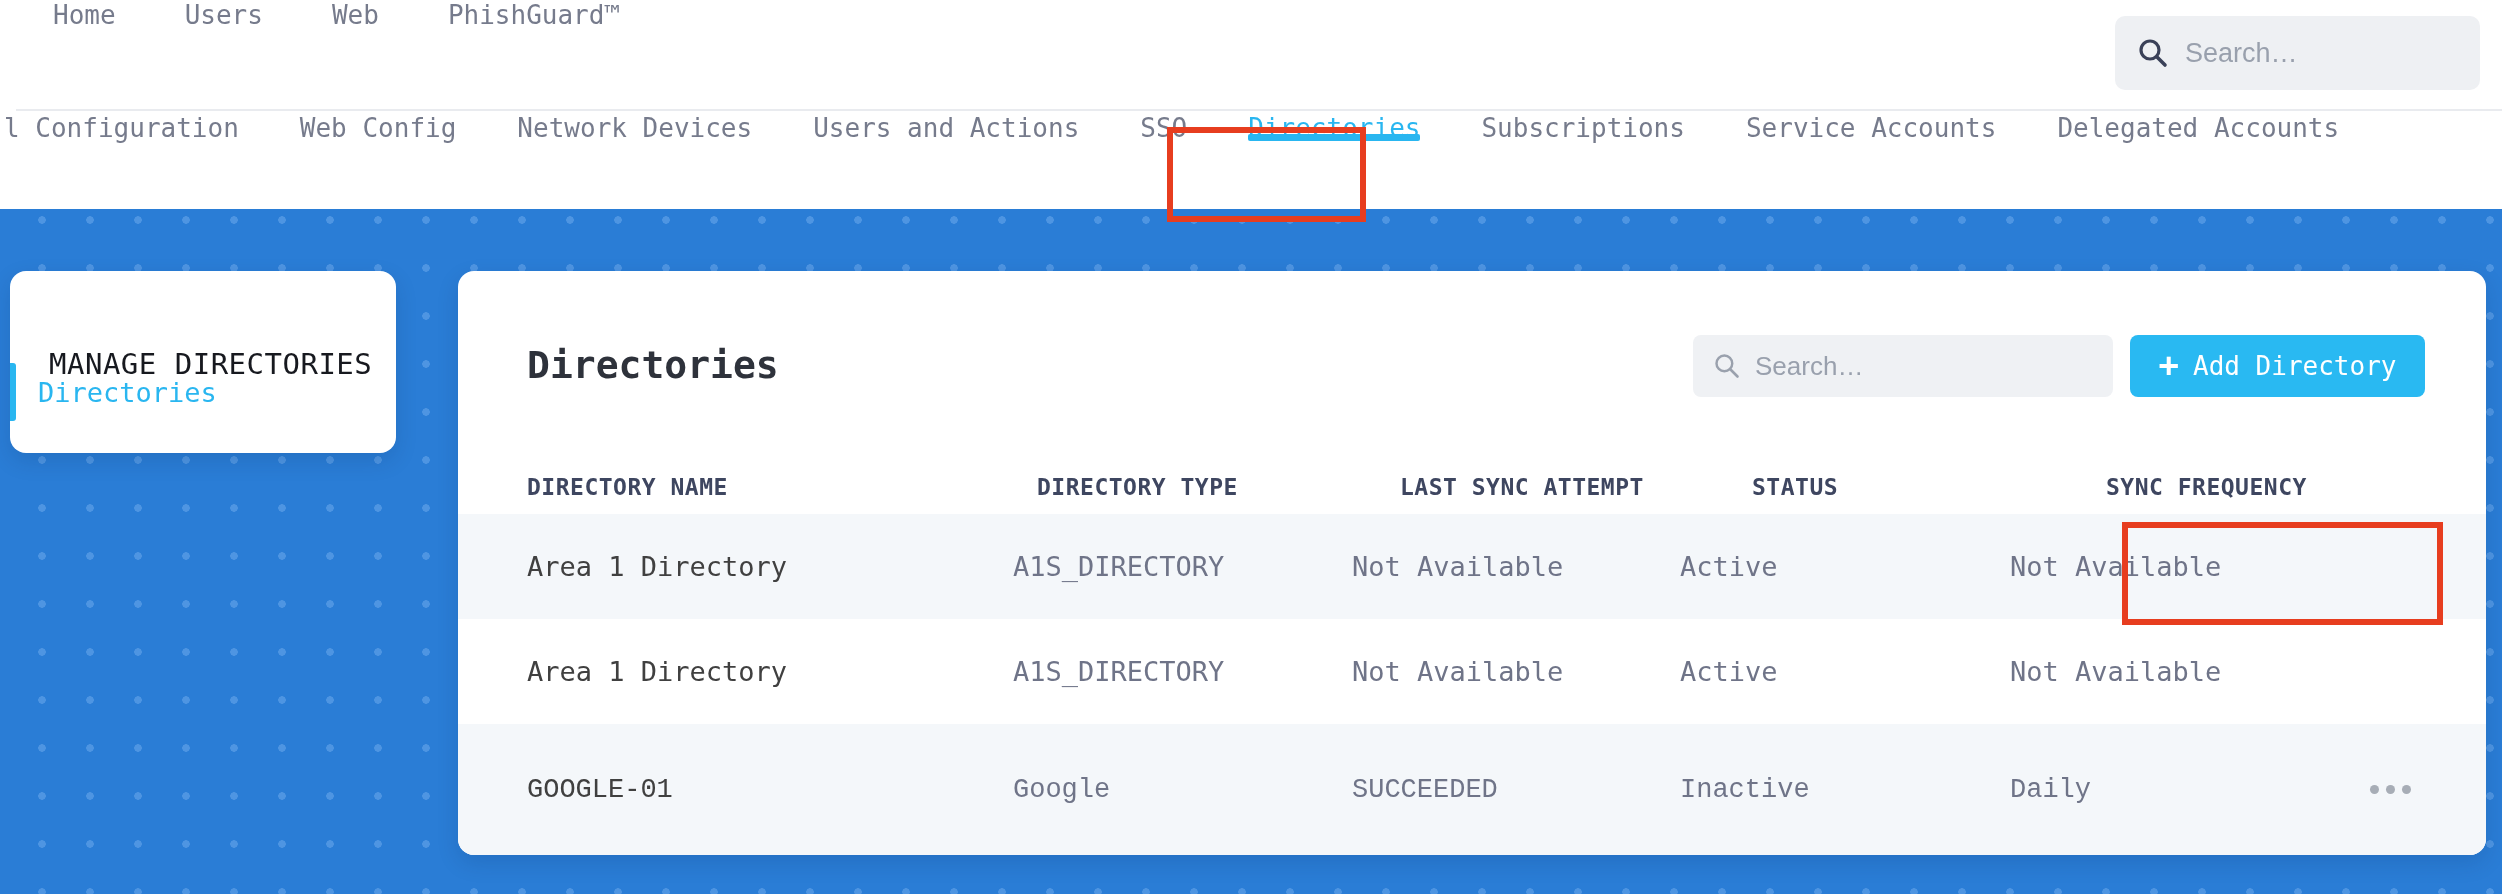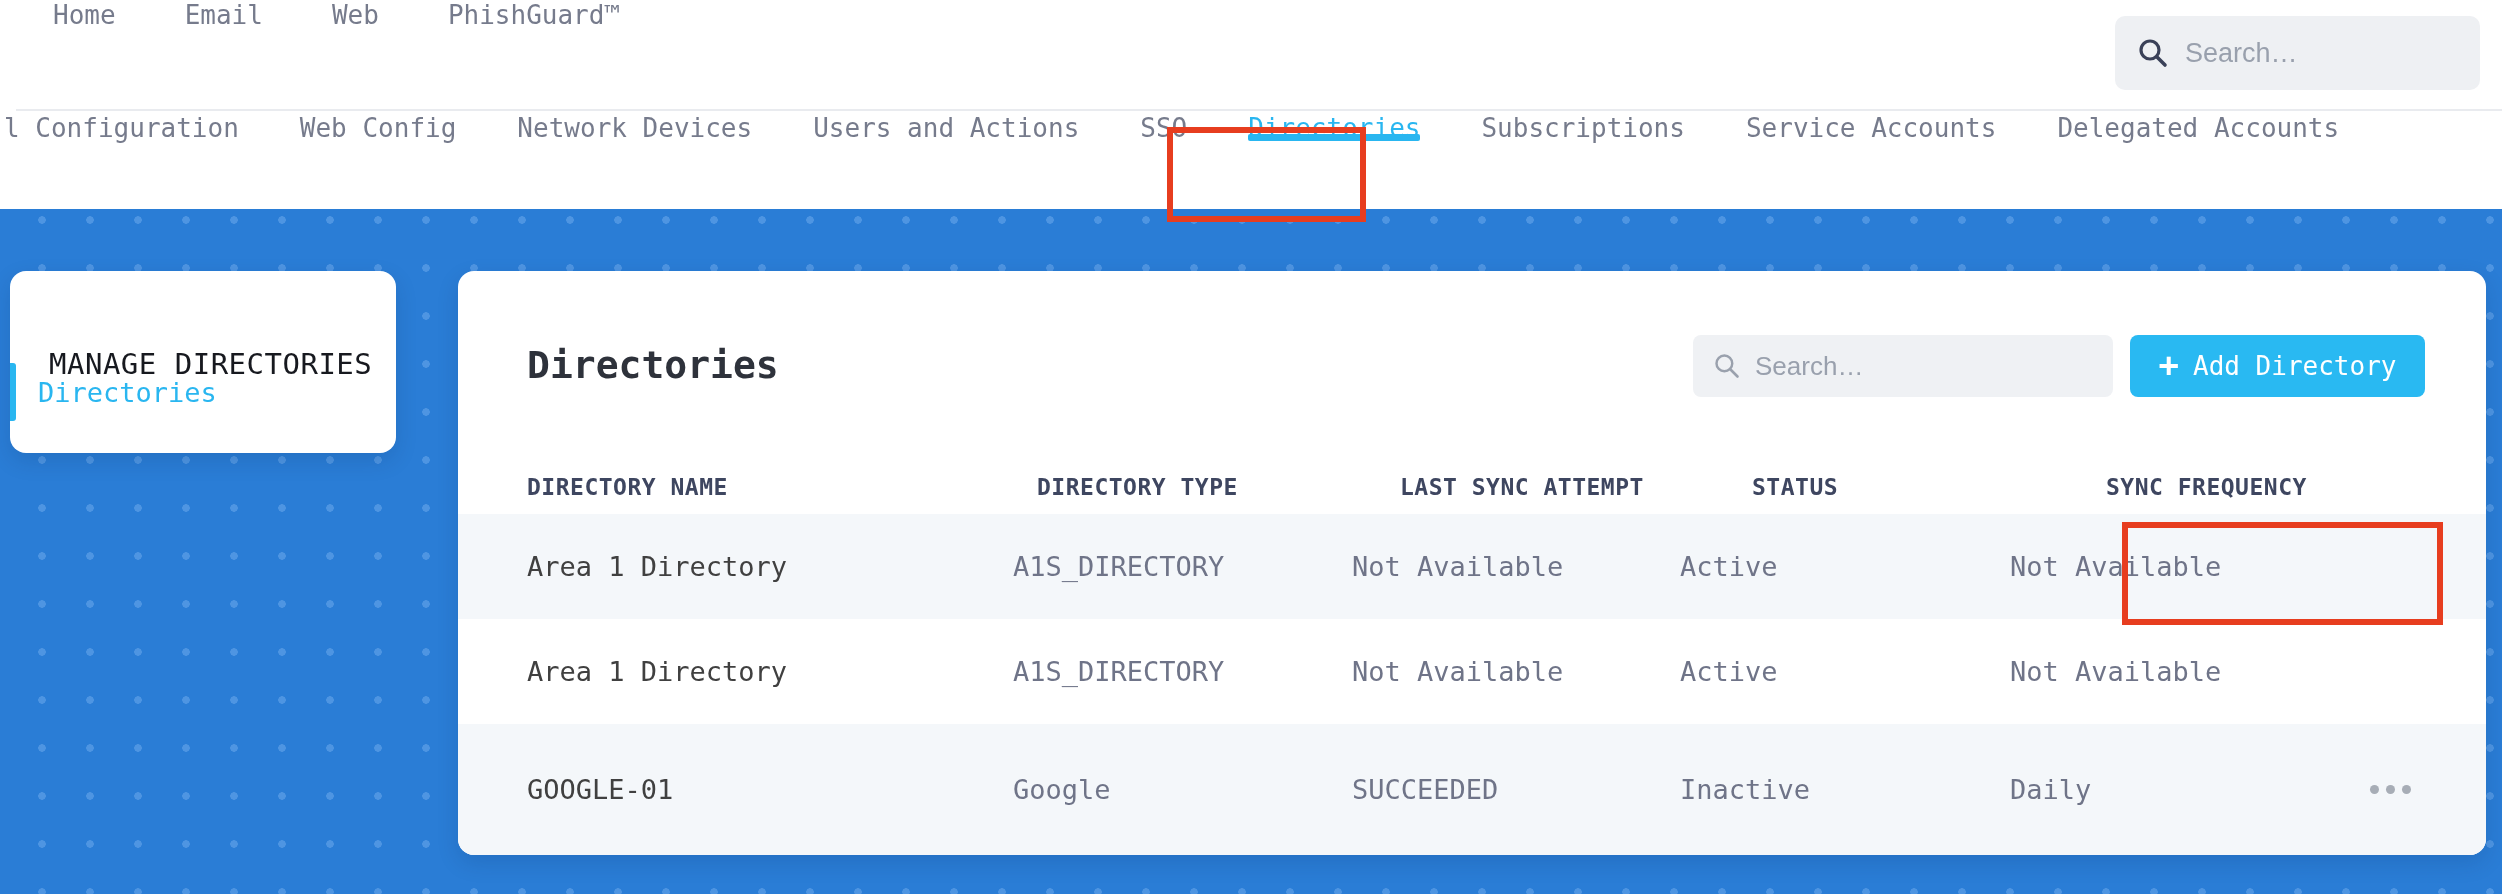--- a/index.html
+++ b/index.html
@@ -92,21 +92,21 @@
   .t-grid {
     display:grid; grid-template-columns:486px 339px 328px 330px 360px 1fr;
     align-items:center; padding-left:69px; padding-right:40px;
   }
   .thead { height:54px;gap:24px; }
   .th {
     color:#3e4660; font-size:23px; font-weight:700; letter-spacing:.5px; white-space:nowrap;
   }
   .trow { height:105px; font-size:27px; color:#6f7488; cursor:default; }
   .trow.striped { background:#f4f7fa; }
-  .trow.last { height:131px; }
+  .trow.last { height:131px;font-family:Liberation Mono, monospace; }
   .cell { white-space:nowrap; }
   .cell-name { color:#404040; cursor:pointer; }
   .menu-dots { display:flex; gap:7px; align-items:center; cursor:pointer; padding:10px 0; }
   .menu-dots i { width:9px; height:9px; border-radius:50%; background:#a7adb6; }
   
   .mag { flex:0 0 auto; }
   
   .annotation {
     position:absolute; border:6px solid #e73d1f; background:transparent; z-index:6;
     pointer-events:none;
@@ -114,21 +114,21 @@
   .annotation-tab { left:1167px; top:127px; width:199px; height:95px; }
   .annotation-btn { left:2122px; top:522px; width:321px; height:103px; }
 </style>
 </head>
 <body>
 
 <div class="page">
 
   <div class="header-primary">
     <span class="primary-item">Home</span>
-    <span class="primary-item">Email</span>
+    <span class="primary-item">Users</span>
     <span class="primary-item">Web</span>
     <span class="primary-item">PhishGuard™</span>
   </div>
 
   <div class="top-search">
     <svg class="mag" width="32" height="32" viewBox="0 0 32 32">
       <circle cx="13" cy="13" r="9" fill="none" stroke="#3a4158" stroke-width="3.2"></circle>
       <line x1="20" y1="20" x2="28" y2="28" stroke="#3a4158" stroke-width="3.6" stroke-linecap="round"></line>
     </svg>
     <input class="search-input" type="text" placeholder="Search…" style="">

